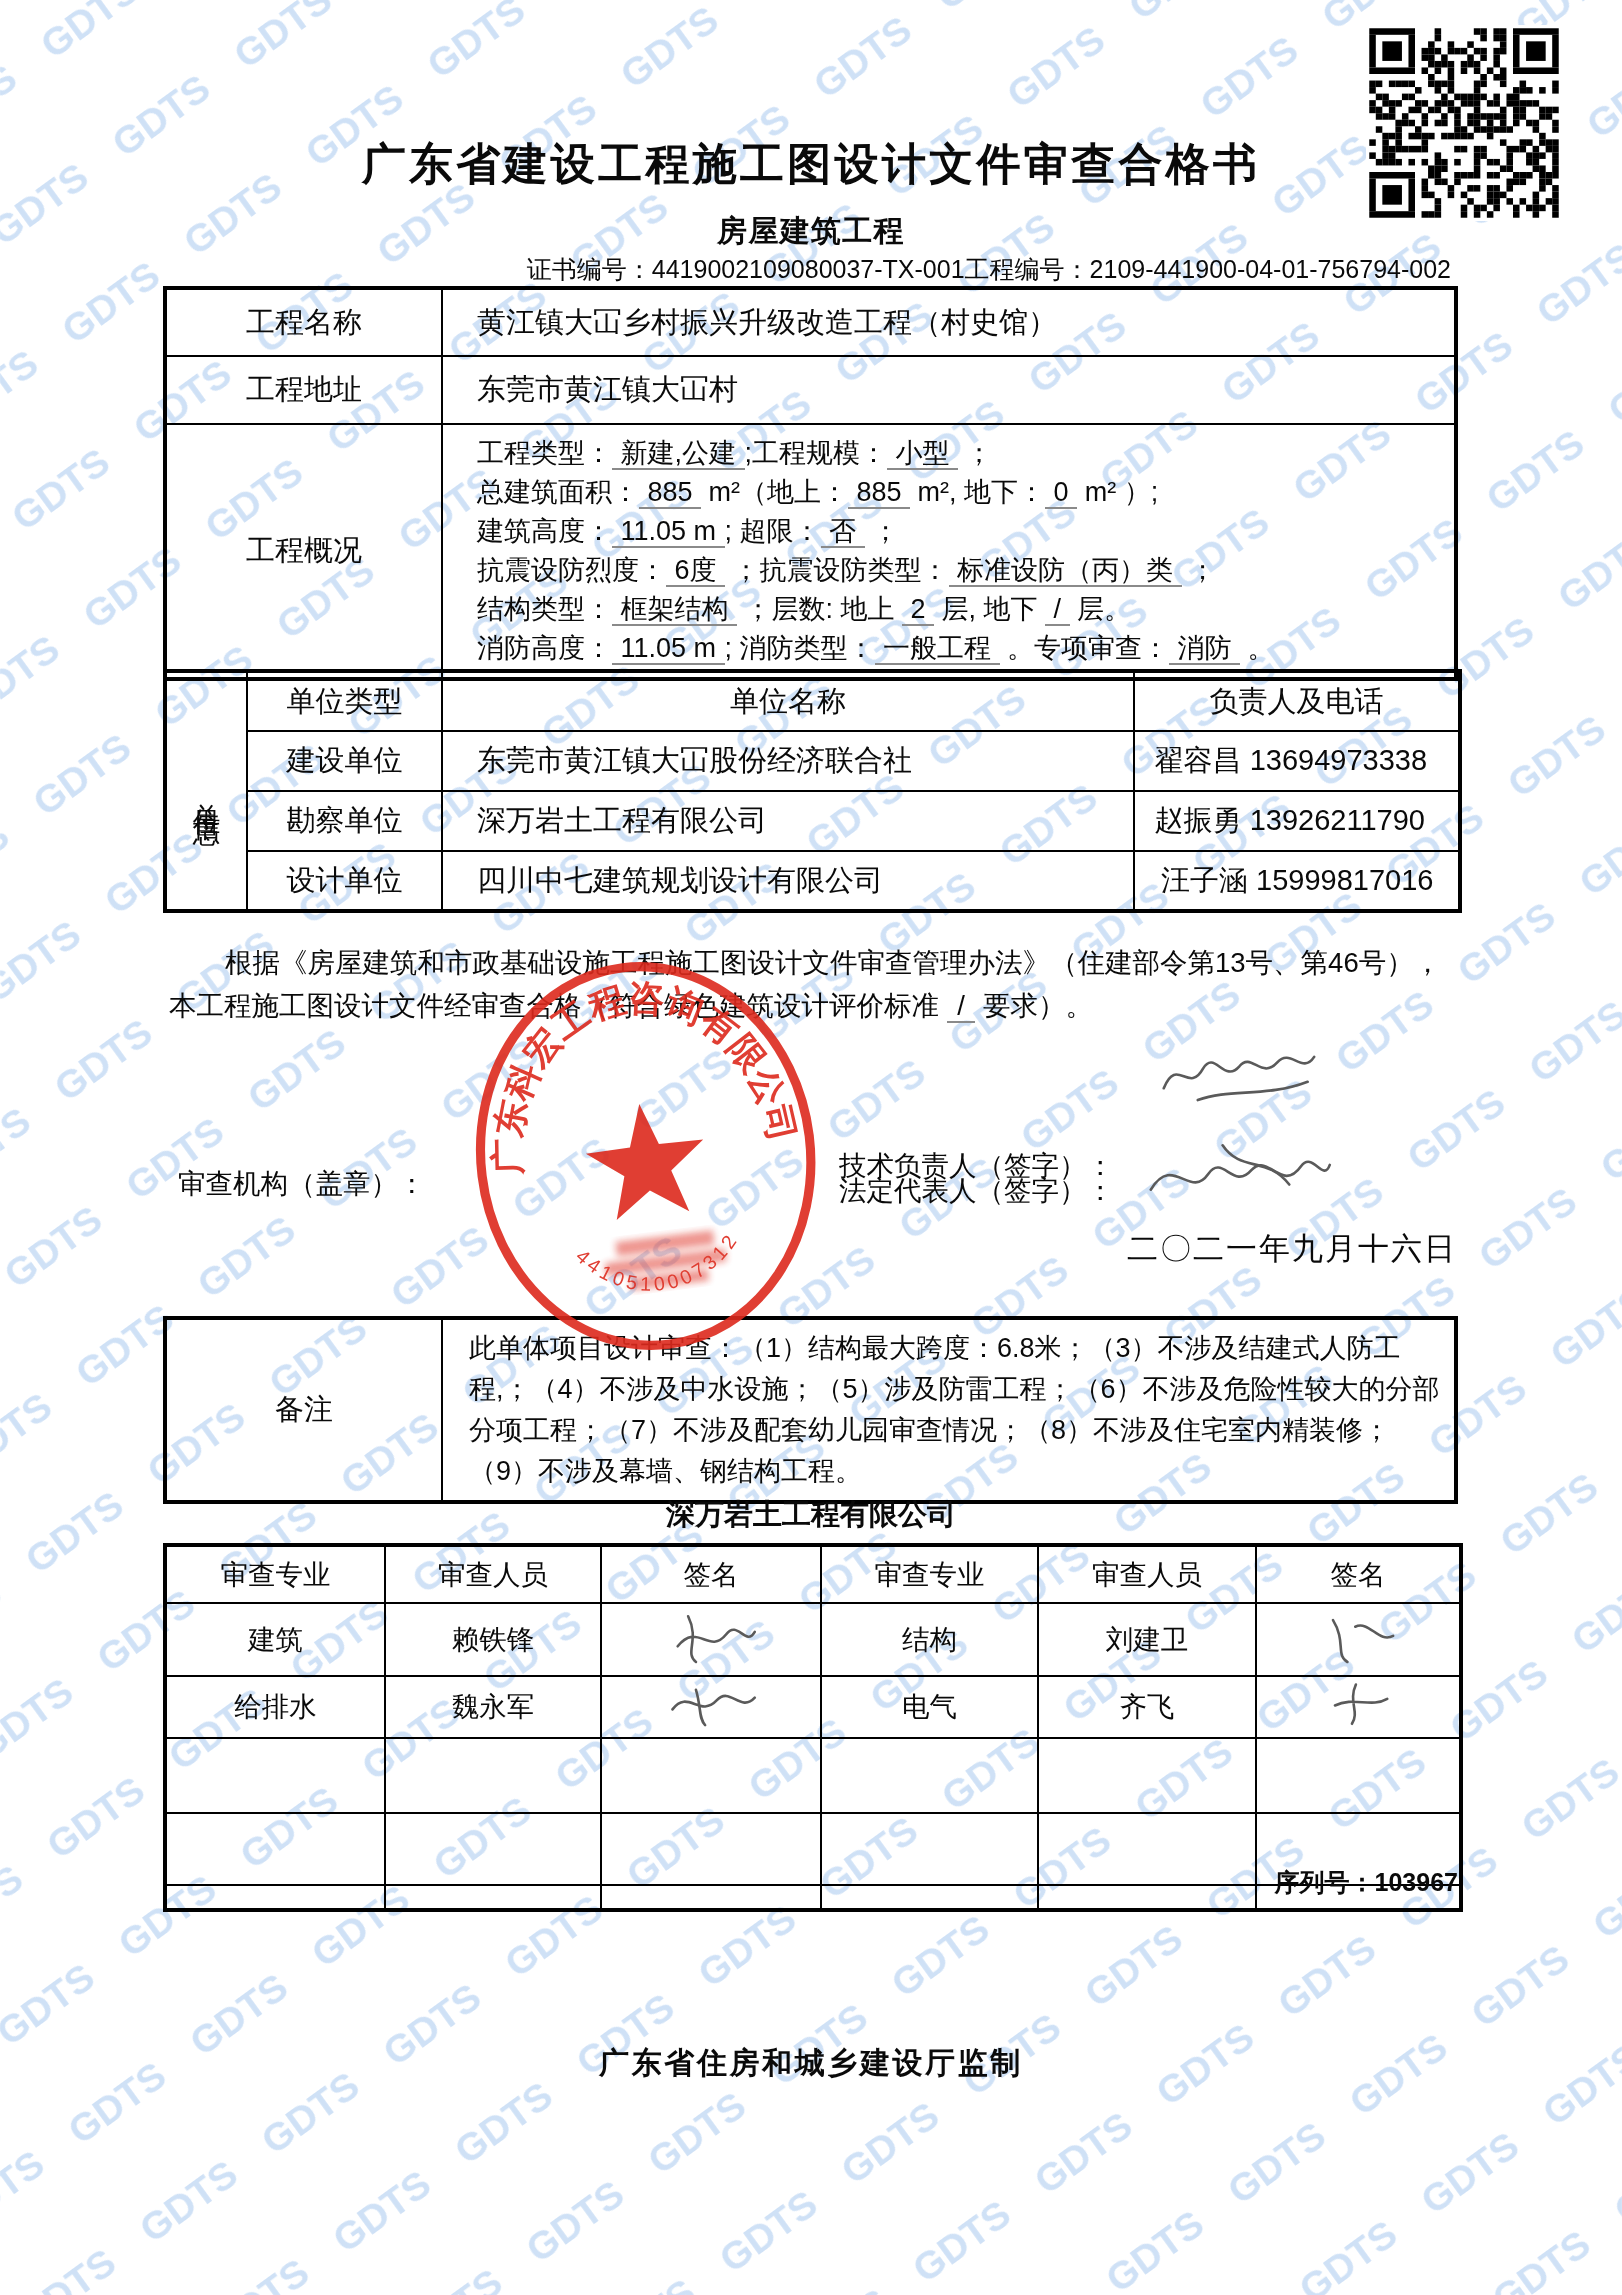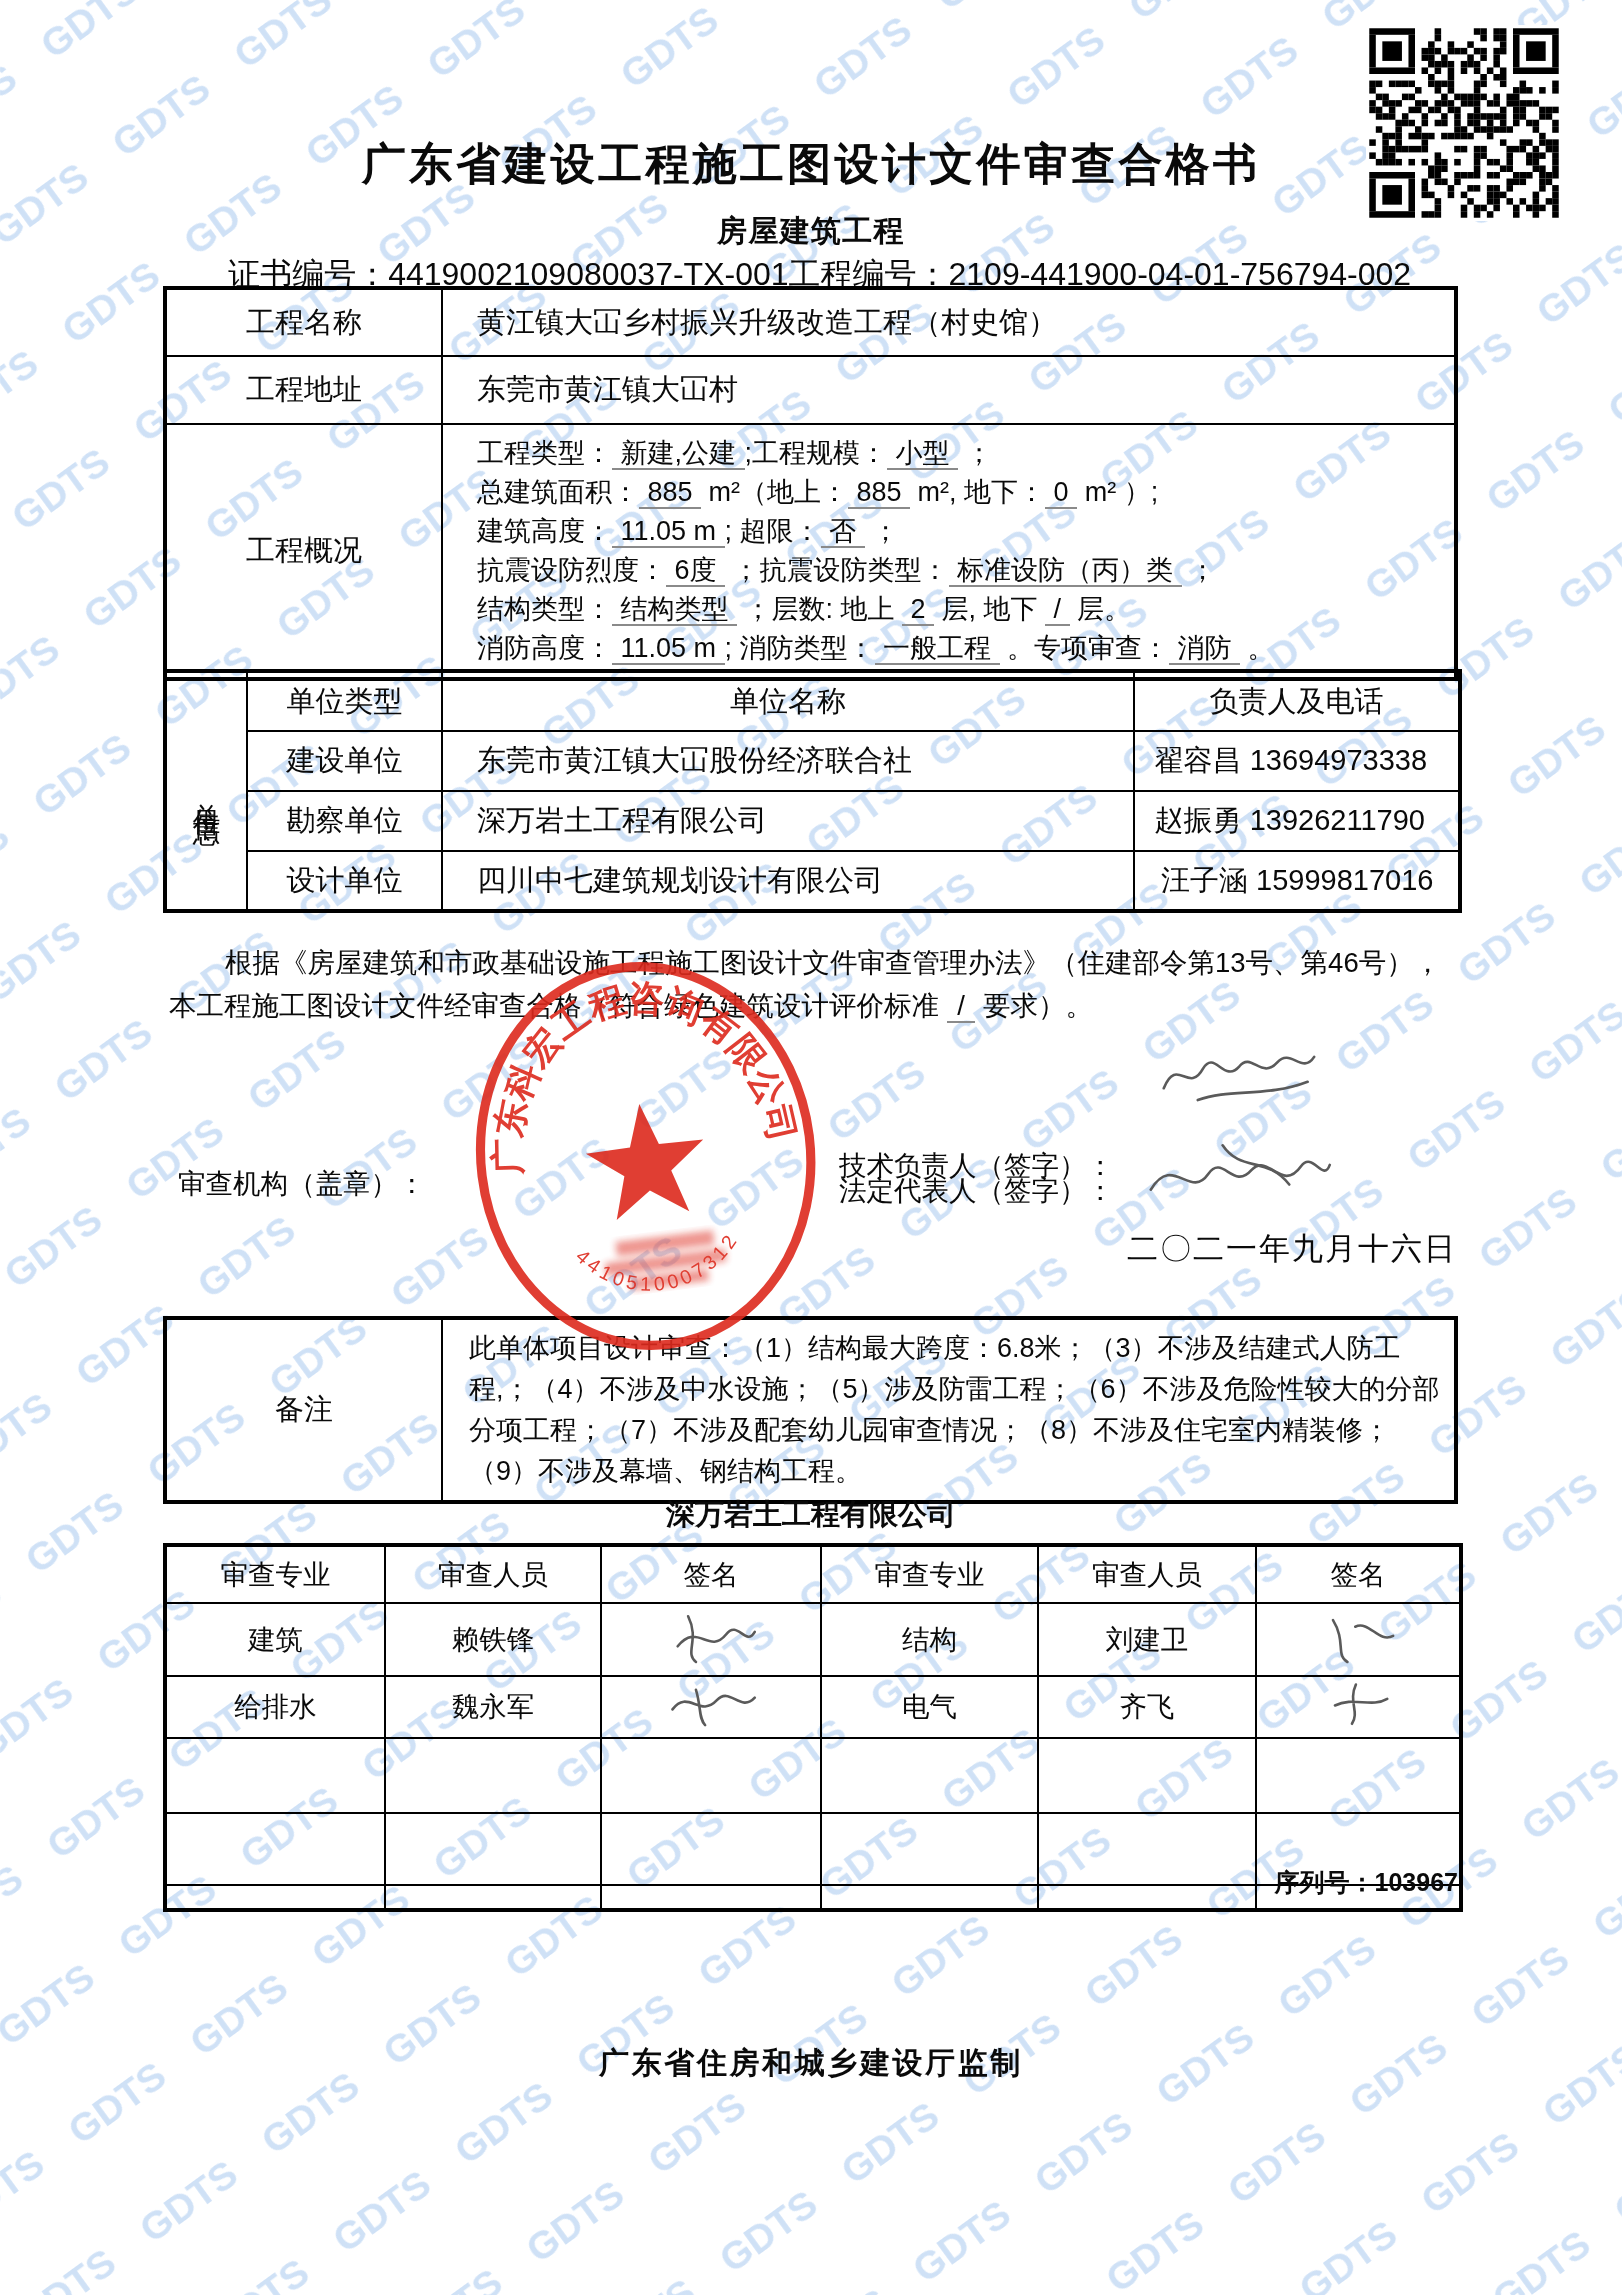--- a/index.html
+++ b/index.html
@@ -4,21 +4,21 @@
 <style>
   html,body{margin:0;padding:0;background:#9a9a9a;}
   .page{position:relative;width:1622px;height:2295px;background:#ffffff;overflow:hidden;
         font-family:"Liberation Sans","DejaVu Sans",sans-serif;color:#0a0a0a;margin:0 auto;}
   .wm{position:absolute;left:0;top:0;z-index:0;}
   .abs{position:absolute;}
   .z1{z-index:1;}
   
   .doc-title{left:0;width:100%;top:135px;text-align:center;font-size:44px;font-weight:bold;letter-spacing:3.3px;}
   .doc-subtitle{left:0;width:100%;top:211px;text-align:center;font-size:30px;font-weight:bold;letter-spacing:1.3px;}
-  .cert-line{left:163px;width:1295px;top:253px;font-size:32px;display:flex;justify-content:center;}
+  .cert-line{left:156px;width:1295px;top:253px;font-size:25px;display:flex;justify-content:flex-end;}
   .cert-line .lft{padding-left:18.3px;}
   
   table.grid{border-collapse:collapse;table-layout:fixed;background:transparent;}
   table.grid{border:4.6px solid #000;}
   table.grid td,table.grid th{border:2.6px solid #000;font-weight:normal;vertical-align:middle;}
   .cell-label{text-align:center;font-size:29px;}
   .cell-value{font-size:29px;padding-left:34px;}
   
   .ov-cell{padding:9.2px 6.5px 9.2px 34px;font-size:27px;}
   .ov-line{line-height:39px;white-space:nowrap;}
@@ -414,21 +414,21 @@
       <td class="cell-label">工程地址</td>
       <td class="cell-value">东莞市黄江镇大冚村</td>
     </tr>
     <tr style="height:243px">
       <td class="cell-label">工程概况</td>
       <td class="ov-cell">
             <div class="ov-line"><span>工程类型：</span><span class="uv">新建,公建</span><span>;工程规模：</span><span class="uv">小型</span><span> ；</span></div>
             <div class="ov-line"><span>总建筑面积：</span><span class="uv">885</span><span> m²（地上：</span><span class="uv">885</span><span> m², 地下：</span><span class="uv">0</span><span> m² ）;</span></div>
             <div class="ov-line"><span>建筑高度：</span><span class="uv">11.05 m</span><span>; 超限：</span><span class="uv">否</span><span> ；</span></div>
             <div class="ov-line"><span>抗震设防烈度：</span><span class="uv">6度</span><span> ；抗震设防类型：</span><span class="uv">标准设防（丙）类</span><span> ；</span></div>
-            <div class="ov-line"><span>结构类型：</span><span class="uv">结构类型</span><span> ；层数: 地上 </span><span class="uv">2</span><span> 层, 地下 </span><span class="uv">/</span><span> 层。</span></div>
+            <div class="ov-line"><span>结构类型：</span><span class="uv">框架结构</span><span> ；层数: 地上 </span><span class="uv">2</span><span> 层, 地下 </span><span class="uv">/</span><span> 层。</span></div>
             <div class="ov-line"><span>消防高度：</span><span class="uv">11.05 m</span><span>; 消防类型：</span><span class="uv">一般工程</span><span> 。专项审查：</span><span class="uv">消防</span><span> 。</span></div>
           </td>
     </tr>
   </tbody>
     </table>
 
   <table class="grid abs z1" style="left:163px;top:669px;width:1295px">
     <colgroup>
         <col style="width:82px">
         <col style="width:195px">

